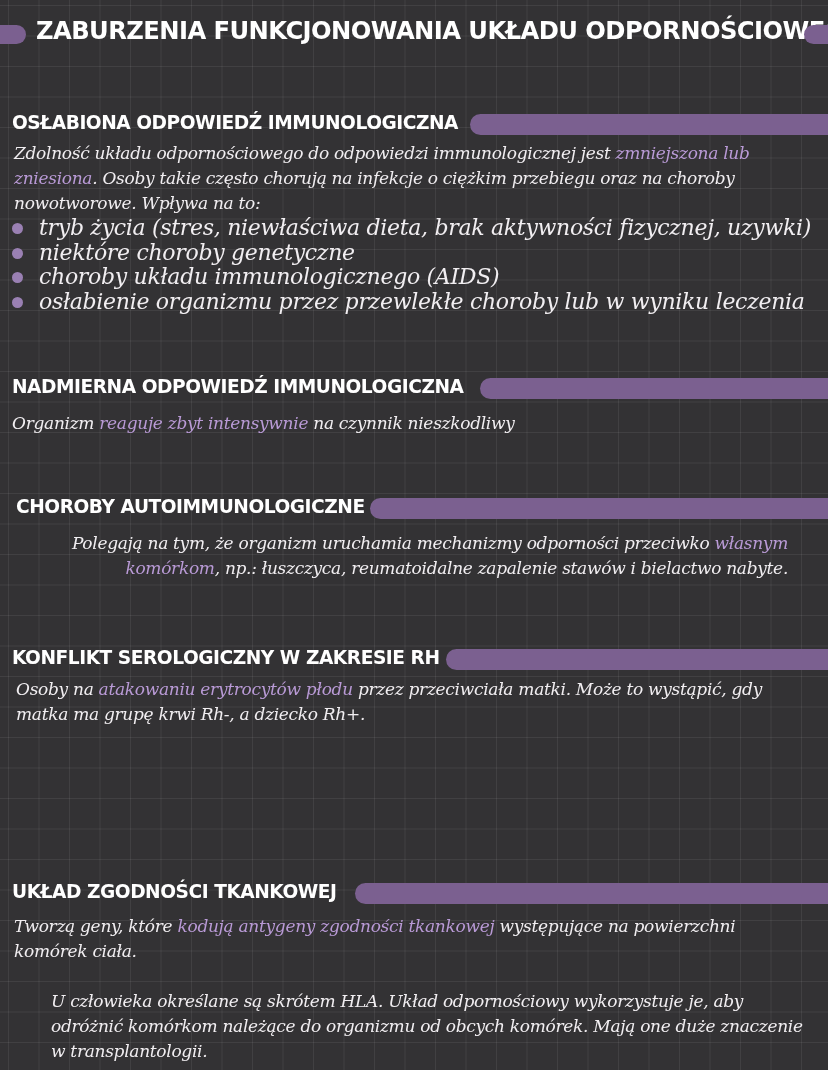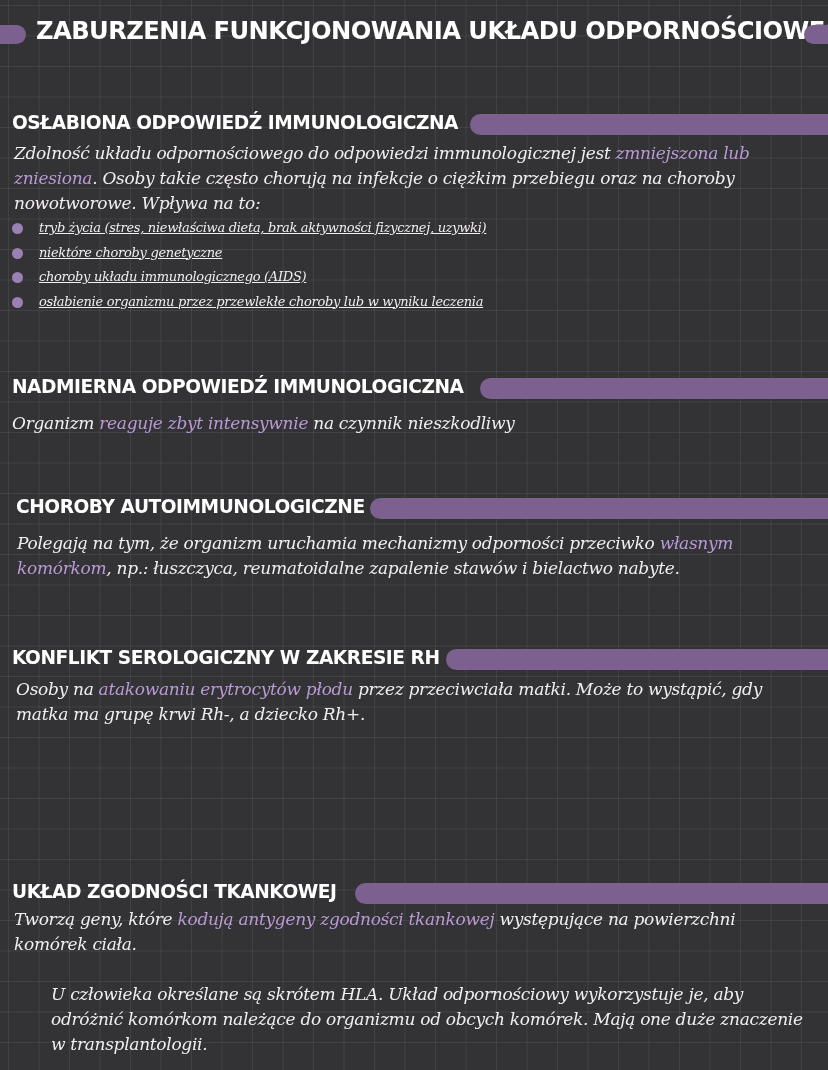--- a/index.html
+++ b/index.html
@@ -103,25 +103,24 @@
   .bullets {
     list-style: none;
     margin: 0;
     padding: 0;
   }
   .bullets li {
     position: relative;
     padding-left: 39px;
     font-family: "DejaVu Serif", serif;
     font-style: italic;
-    font-size: 13px;
+    font-size: 22px;
     line-height: 24.5px;
     color: #f1eef1;
     letter-spacing: -0.3px;
-    text-decoration: underline;
   }
   .bullet-dot {
     position: absolute;
     left: 12px; top: 7px;
     width: 11px; height: 11px;
     border-radius: 50%;
     background: #9a80b3;
   }
   .spacer { height: 25px; }
 </style>
@@ -156,35 +155,35 @@
       <div class="heading-bar" style="left:480px;"></div>
     </div>
     <p class="para" style="margin-top:9px; padding-left:12px;"><span>Organizm </span><span class="hl">reaguje zbyt intensywnie</span><span> na czynnik nieszkodliwy</span></p>
   </div>
 
   <div class="section" style="top:492px;">
     <div class="heading-row">
       <div class="heading-text" style="left:16px;">CHOROBY AUTOIMMUNOLOGICZNE</div>
       <div class="heading-bar" style="left:370px;"></div>
     </div>
-    <p class="para" style="margin-top:9px; padding-left:17px;"><span>Polegają na tym, że organizm uruchamia mechanizmy odporności przeciwko </span><span class="hl">własnym komórkom</span><span>, np.: łuszczyca, reumatoidalne zapalenie stawów i bielactwo nabyte.</span></p>
+    <p class="para" style="margin-top:9px; padding-left:17px;text-align:right;"><span>Polegają na tym, że organizm uruchamia mechanizmy odporności przeciwko </span><span class="hl">własnym komórkom</span><span>, np.: łuszczyca, reumatoidalne zapalenie stawów i bielactwo nabyte.</span></p>
   </div>
 
   <div class="section" style="top:643px;">
     <div class="heading-row">
       <div class="heading-text">KONFLIKT SEROLOGICZNY W ZAKRESIE RH</div>
       <div class="heading-bar" style="left:446px;"></div>
     </div>
     <p class="para" style="margin-top:4px; padding-left:16px;"><span>Osoby na </span><span class="hl">atakowaniu erytrocytów płodu</span><span> przez przeciwciała matki. Może to wystąpić, gdy matka ma grupę krwi Rh-, a dziecko Rh+.</span></p>
     <div class="spacer"></div>
   </div>
 
   <div class="section" style="top:877px;">
     <div class="heading-row">
       <div class="heading-text">UKŁAD ZGODNOŚCI TKANKOWEJ</div>
       <div class="heading-bar" style="left:355px;"></div>
     </div>
-    <p class="para" style=""><span>Tworzą geny, które </span><span class="hl">kodują antygeny zgodności tkankowej</span><span> występujące na powierzchni komórek ciała.</span></p>
+    <p class="para" style="margin-top:7px;"><span>Tworzą geny, które </span><span class="hl">kodują antygeny zgodności tkankowej</span><span> występujące na powierzchni komórek ciała.</span></p>
     <div class="spacer"></div>
     <p class="para" style="padding-right:10px;margin-left:37px;">U człowieka określane są skrótem HLA. Układ odpornościowy wykorzystuje je, aby odróżnić komórkom należące do organizmu od obcych komórek. Mają one duże znaczenie w transplantologii.</p>
   </div>
 
 </div>
 
 </body></html>

